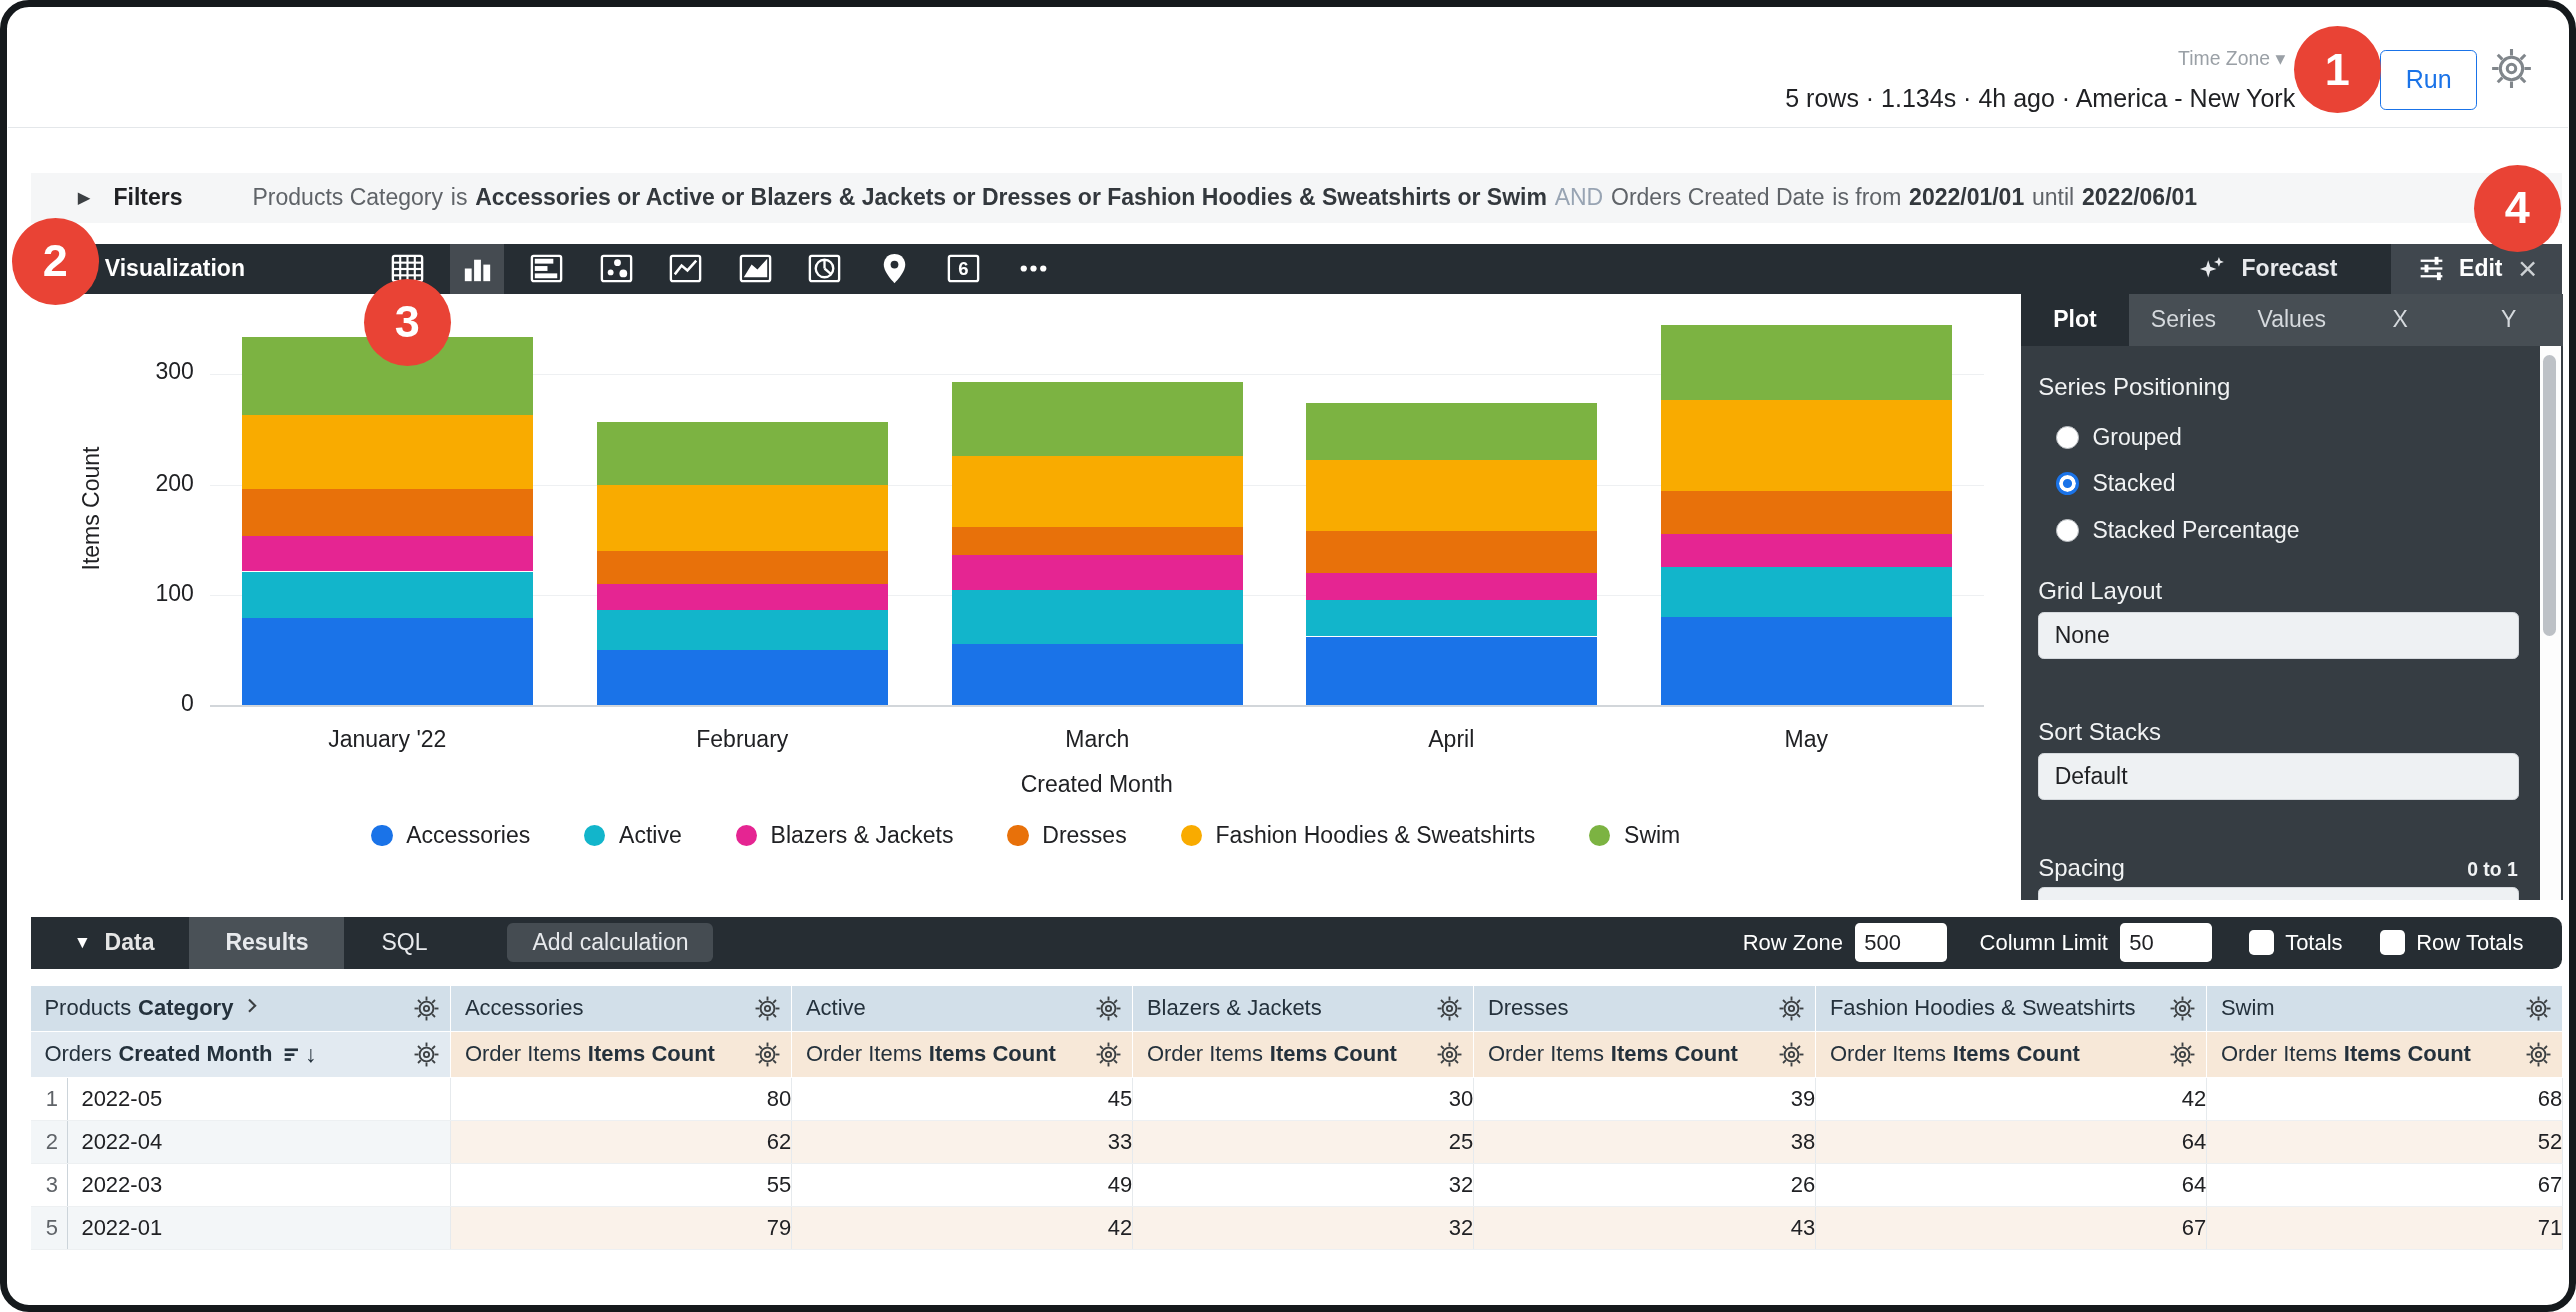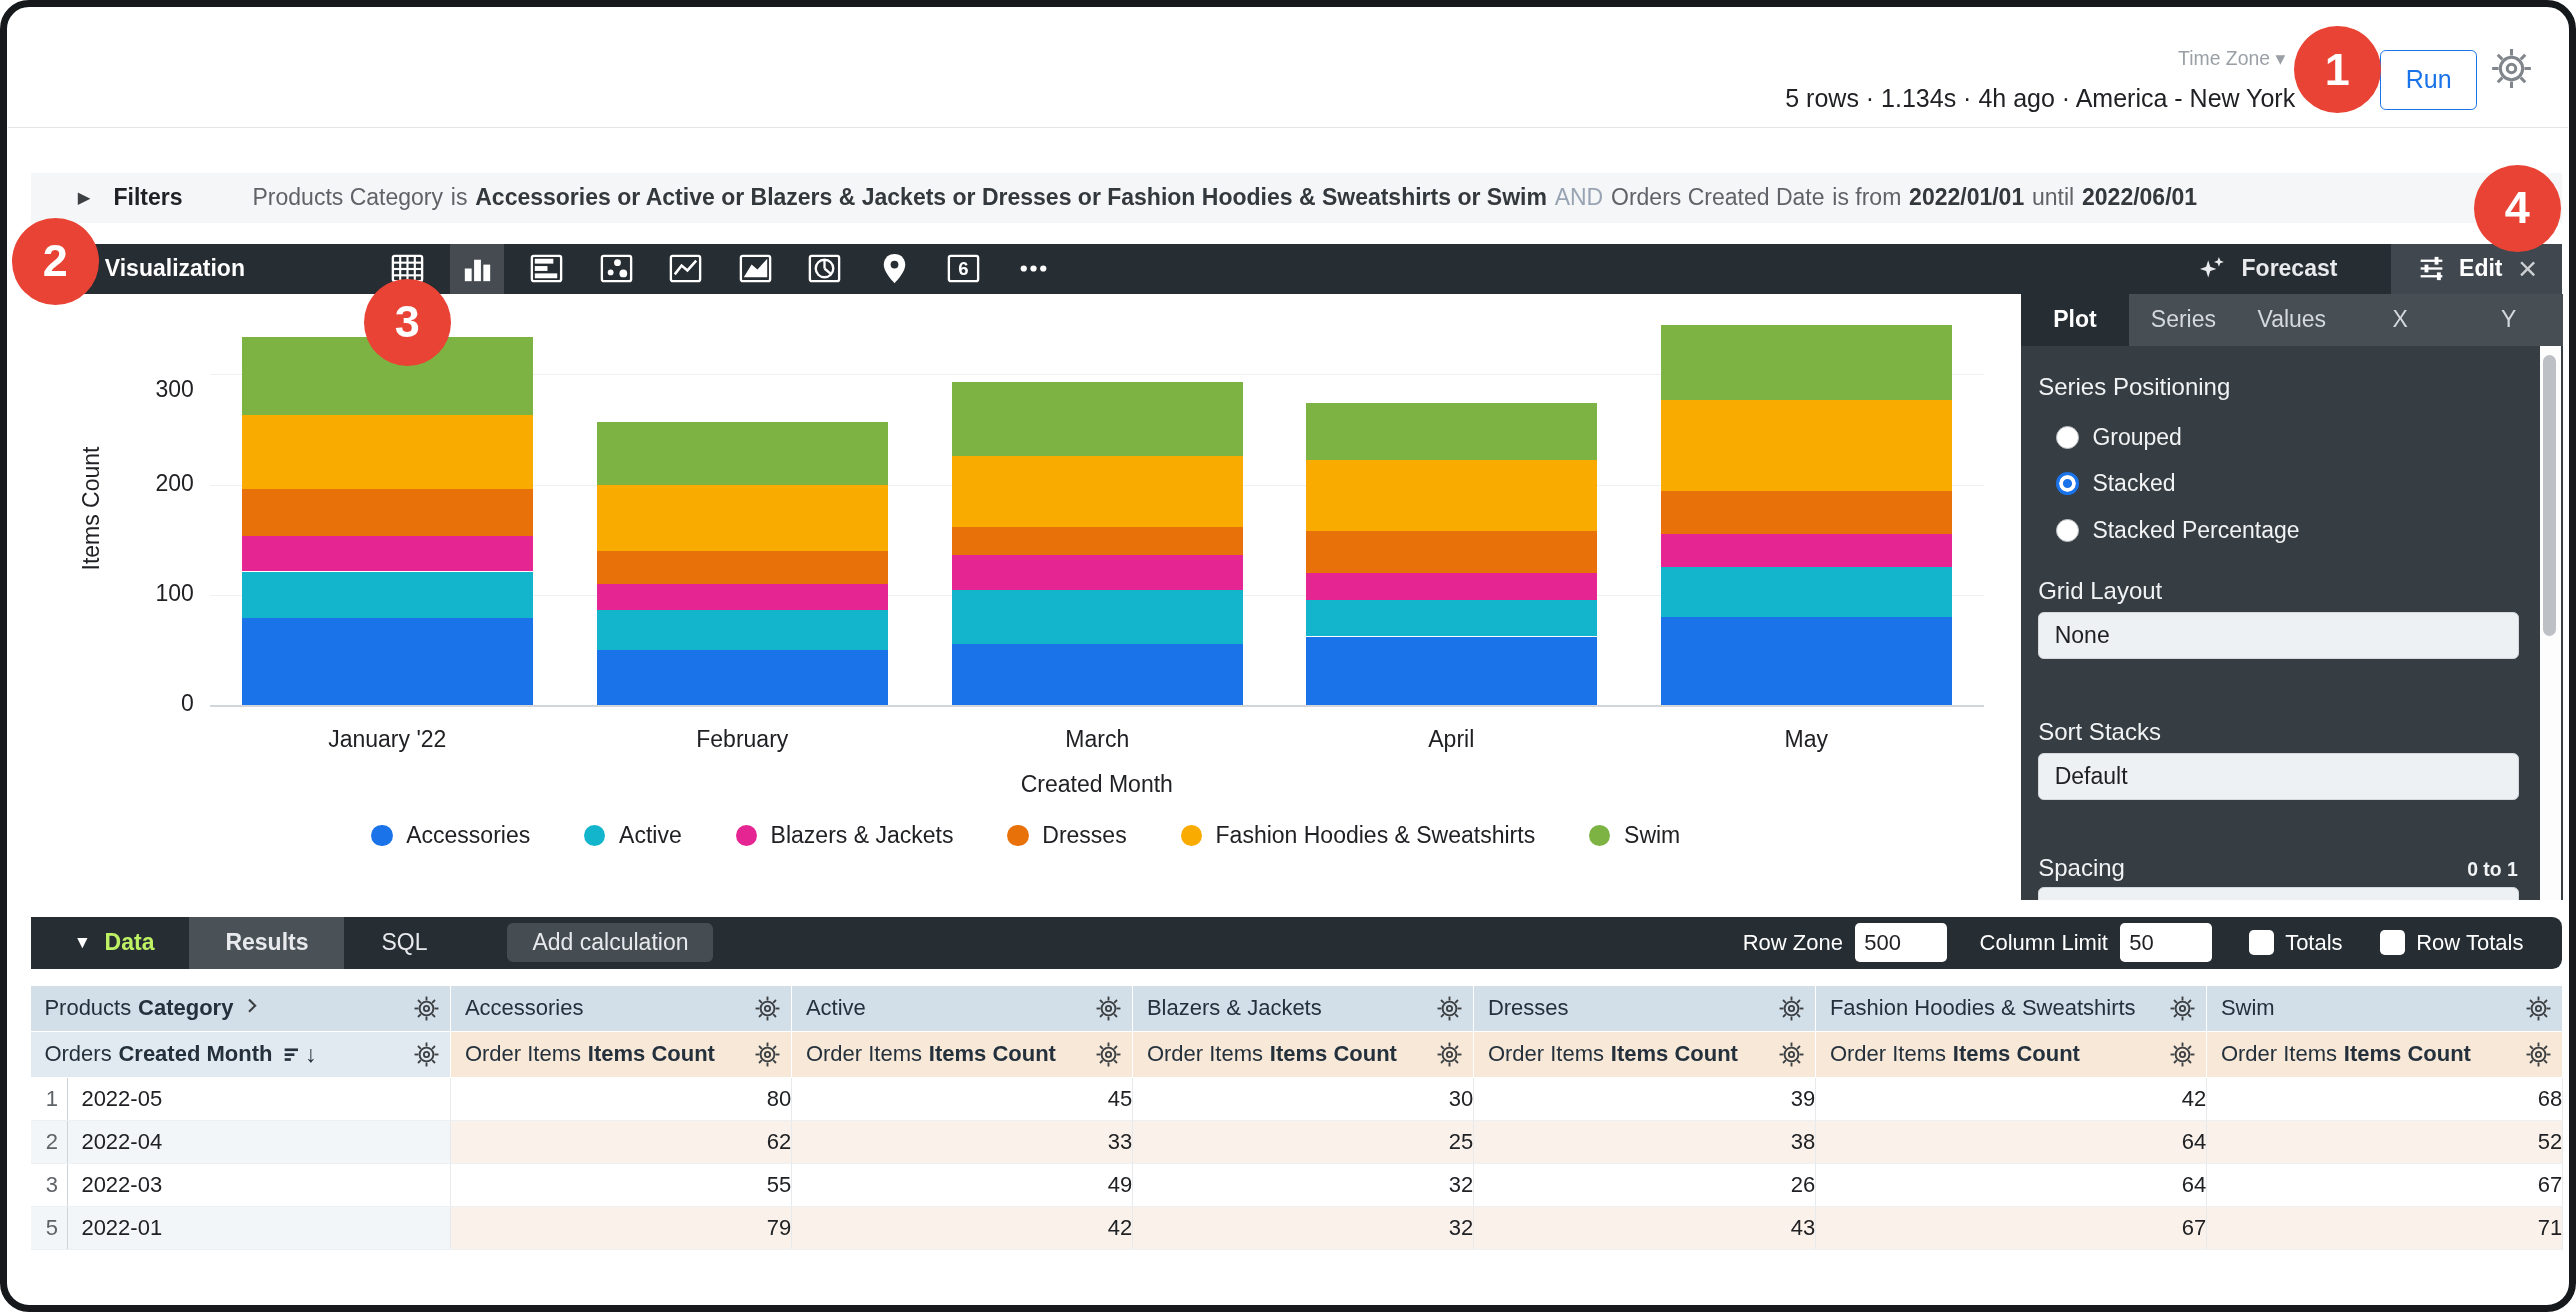--- a/index.html
+++ b/index.html
@@ -64,21 +64,21 @@
   .bar-seg{position:absolute;}
   .month-label{position:absolute;text-align:center;font-size:23px;color:#202124;}
   .xlabel{position:absolute;text-align:center;font-size:23px;color:#202124;}
   .legend{position:absolute;left:0;width:100%;display:flex;justify-content:center;align-items:center;gap:54px;}
   .legend-item{display:flex;align-items:center;font-size:23px;color:#202124;}
   .legend-dot{width:21.3px;height:21.3px;border-radius:50%;margin-right:13.6px;}
 
   
   .data-bar{position:absolute;left:23px;right:5.8px;top:909px;height:52px;background:#262d33;display:flex;align-items:center;border-radius:0 9.7px 9.7px 0;}
   .data-arrow{color:#fff;font-size:17.4px;margin-left:43px;}
-  .data-label{color:#bef264;font-size:23px;font-weight:bold;margin-left:13.6px;}
+  .data-label{color:#e5e5e5;font-size:23px;font-weight:bold;margin-left:13.6px;}
   .data-tab{height:100%;display:flex;align-items:center;justify-content:center;color:#e8eaed;font-size:23px;cursor:pointer;}
   .data-tab.results{width:155px;margin-left:35px;background:#4a5157;font-weight:bold;}
   .data-tab.sql{width:120px;}
   .add-calc{margin-left:43px;height:39px;padding:0 25px;background:#454c52;border-radius:5.8px;color:#e8eaed;font-size:23px;display:flex;align-items:center;}
   .data-right{margin-left:auto;display:flex;align-items:center;margin-right:39px;}
   .data-right .lbl{color:#fff;font-size:22px;}
   .limit-input{width:92px;height:39px;border:none;border-radius:4.8px;background:#fff;color:#202124;font-size:22px;padding:0 0 0 9.7px;margin-left:11.6px;font-family:inherit;box-sizing:border-box;}
   .cb{width:25px;height:25px;background:#fff;border-radius:4.8px;margin-right:11.6px;}
   .cb-group{display:flex;align-items:center;margin-left:37px;}
 
@@ -292,21 +292,21 @@
     </div>
 
     <div class="chart" id="chart">
         <div class="gridline zero" style="left: 179px; width: 1774px; top: 411px;"></div>
         <div class="ytick" style="left: 85px; top: 396px;">0</div>
         <div class="gridline" style="left: 179px; width: 1774px; top: 301px;"></div>
         <div class="ytick" style="left: 85px; top: 286px;">100</div>
         <div class="gridline" style="left: 179px; width: 1774px; top: 191px;"></div>
         <div class="ytick" style="left: 85px; top: 176px;">200</div>
         <div class="gridline" style="left: 179px; width: 1774px; top: 80px;"></div>
-        <div class="ytick" style="left: 85px; top: 82px;">300</div>
+        <div class="ytick" style="left: 85px; top: 64px;">300</div>
         <div class="ylabel" style="left: -60px; top: 200px;">Items Count</div>
         <div class="bar-seg" style="left: 211px; width: 291px; top: 324px; height: 87px; background: rgb(26, 115, 232);"></div>
         <div class="bar-seg" style="left: 211px; width: 291px; top: 278px; height: 46px; background: rgb(18, 181, 203);"></div>
         <div class="bar-seg" style="left: 211px; width: 291px; top: 242px; height: 35px; background: rgb(229, 37, 146);"></div>
         <div class="bar-seg" style="left: 211px; width: 291px; top: 195px; height: 47px; background: rgb(232, 113, 10);"></div>
         <div class="bar-seg" style="left: 211px; width: 291px; top: 121px; height: 74px; background: rgb(249, 171, 0);"></div>
         <div class="bar-seg" style="left: 211px; width: 291px; top: 43px; height: 78px; background: rgb(124, 179, 66);"></div>
         <div class="month-label" style="left: 179px; width: 355px; top: 432px;">January '22</div>
         <div class="bar-seg" style="left: 566px; width: 291px; top: 356px; height: 55px; background: rgb(26, 115, 232);"></div>
         <div class="bar-seg" style="left: 566px; width: 291px; top: 316px; height: 40px; background: rgb(18, 181, 203);"></div>

